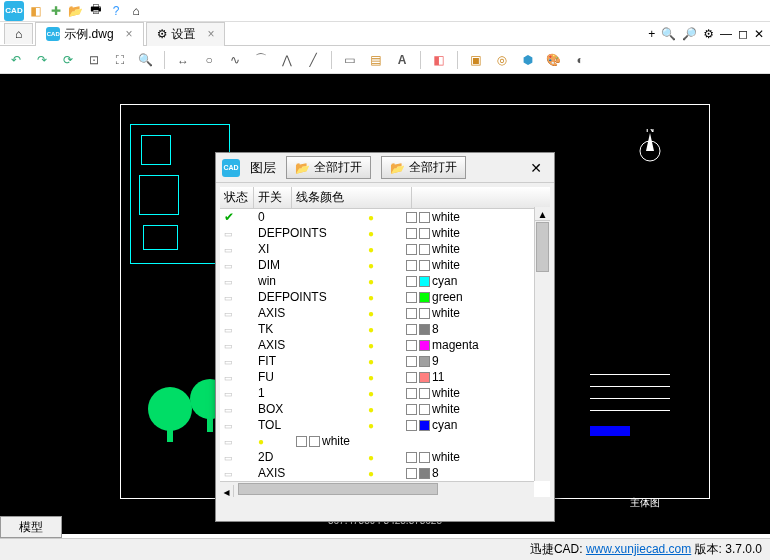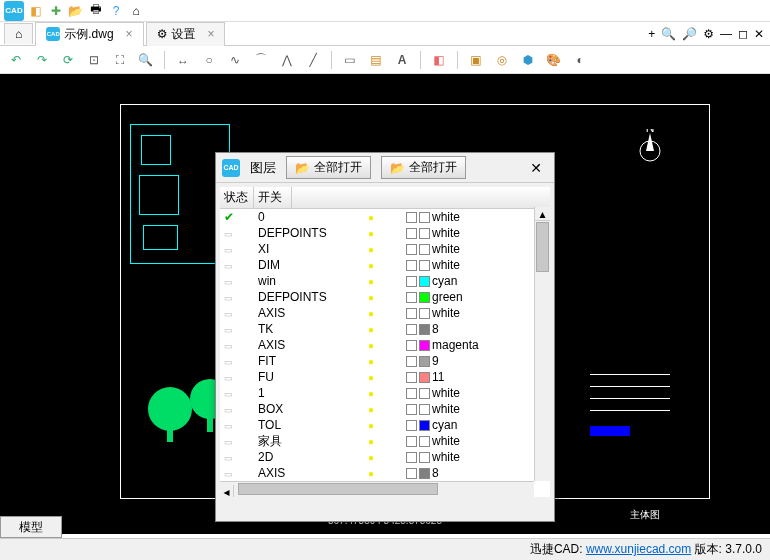--- a/index.html
+++ b/index.html
@@ -133,41 +133,42 @@
       <rect x="22" y="38" width="6" height="20" fill="#0d6"></rect>
     </svg>
   <div style="position:absolute;top:300px;right:100px;width:80px;height:70px">
     <div style="border-top:1px solid #fff;height:12px"></div>
     <div style="border-top:1px solid #fff;height:12px"></div>
     <div style="border-top:1px solid #fff;height:12px"></div>
     <div style="border-top:1px solid #fff;height:12px"></div>
     <div style="background:#00f;height:10px;width:40px;margin-top:4px"></div>
   </div>
   <div class="dim-text" style="bottom:55px;left:290px">例立面</div>
-  <div class="dim-text" style="bottom:12px;right:110px">主体图</div>
+  <div class="dim-text" style="bottom:24px;right:110px">主体图</div>
   <div class="coords">367.478594  8425.378625</div>
 
   <div class="layerdlg">
     <div class="dlg-hdr">
       <span class="logo" style="width:18px;height:18px;font-size:7px">CAD</span>
       <span style="font-size:13px">图层</span>
       <button class="dlg-btn">
           <span style="color:#ca3">📂</span>
           <span>全部打开</span>
         </button>
       <button class="dlg-btn">
           <span style="color:#ca3">📂</span>
           <span>全部打开</span>
         </button>
       <span class="dlg-close">✕</span>
     </div>
     <div class="layer-tbl">
       <div class="lhdr">
         <div class="c-state">状态</div>
         <div class="c-switch">开关</div>
+        <div class="c-color">线条颜色</div>
       </div>
       <div id="layer-rows">
           <div class="lrow">
             <div class="c-state"><span style="color:#0a0">✔</span></div>
             <div class="c-name">0</div>
             <div class="c-switch"><span class="bulb">●</span></div>
             <div class="c-color">
               <span class="chk"></span>
               <span class="swatch" style="background:#ffffff"></span>
               <span>white</span>
@@ -298,21 +299,20 @@
             <div class="c-name">TOL</div>
             <div class="c-switch"><span class="bulb">●</span></div>
             <div class="c-color">
               <span class="chk"></span>
               <span class="swatch" style="background:#0000ff"></span>
               <span>cyan</span>
             </div>
           </div>
           <div class="lrow">
             <div class="c-state"><span style="color:#bbb;font-size:9px">▭</span></div>
-            <div class="c-name">家具</div>
             <div class="c-switch"><span class="bulb">●</span></div>
             <div class="c-color">
               <span class="chk"></span>
               <span class="swatch" style="background:#ffffff"></span>
               <span>white</span>
             </div>
           </div>
           <div class="lrow">
             <div class="c-state"><span style="color:#bbb;font-size:9px">▭</span></div>
             <div class="c-name">2D</div>

